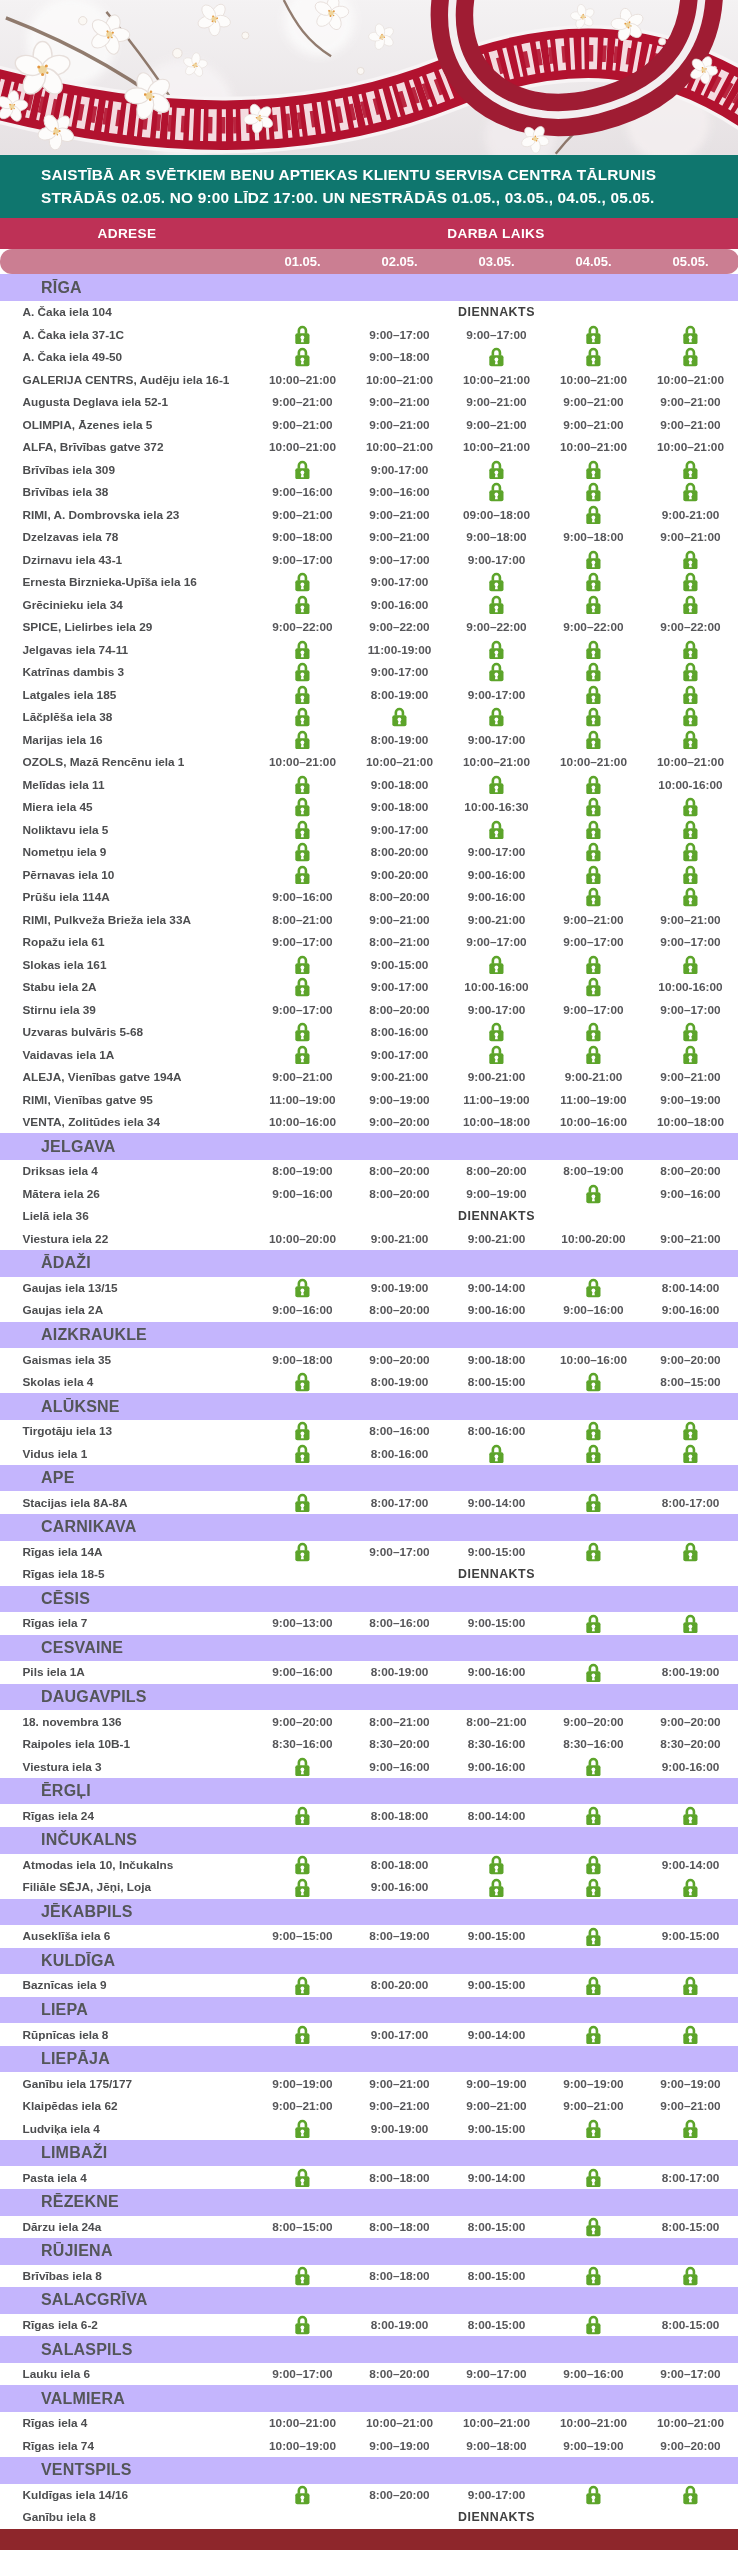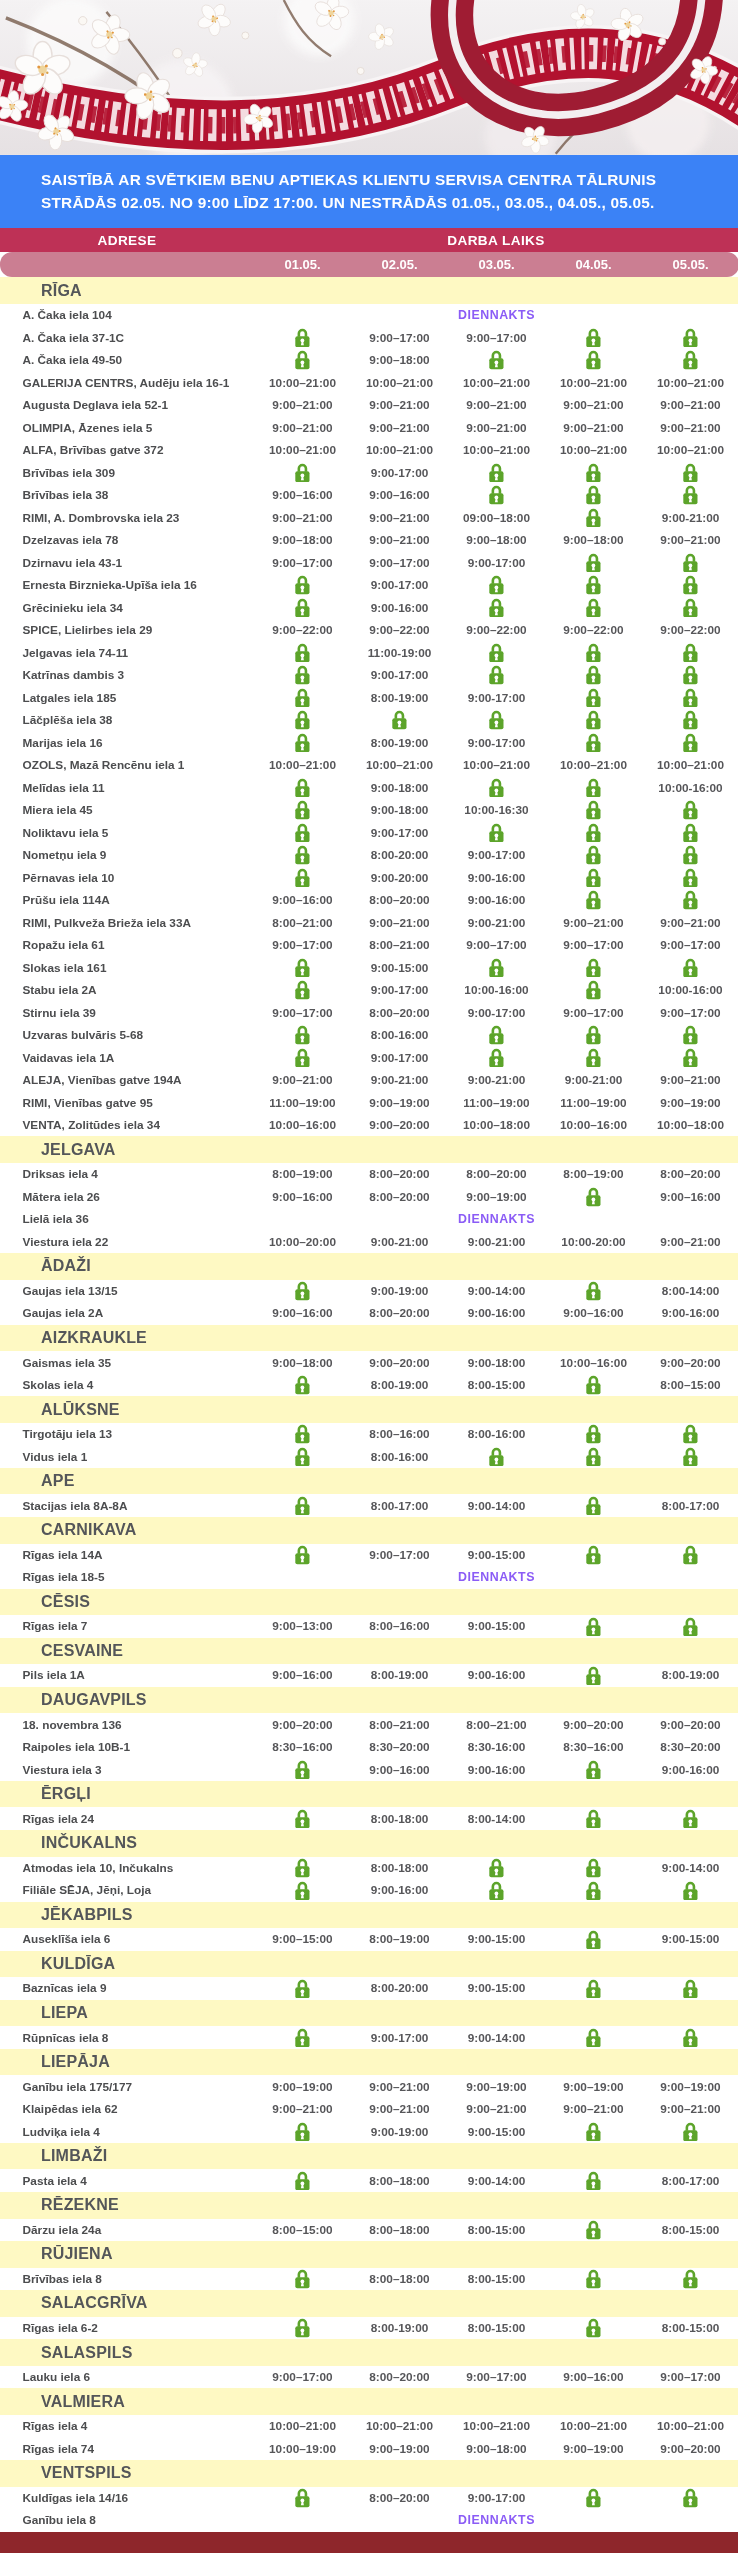--- a/index.html
+++ b/index.html
@@ -1,30 +1,30 @@
 <!DOCTYPE html>
 <html style="font-size:9.5px"><head>
 <meta charset="utf-8">
 <style>
   html,body{margin:0;padding:0;background:#fff;}
   .page{width:739px;font-family:"Liberation Sans",sans-serif;}
   .hero{height:155px;overflow:hidden;line-height:0;}
-  .banner{height:73px;background:#3b82f6;color:#fff;display:flex;flex-direction:column;justify-content:center;padding-left:41px;box-sizing:border-box;}
+  .banner{height:63px;background:#0f766e;color:#fff;display:flex;flex-direction:column;justify-content:center;padding-left:41px;box-sizing:border-box;}
   .banner-line{font-size:15.4px;font-weight:bold;letter-spacing:0.2px;line-height:22.5px;white-space:nowrap;}
-  .thead{height:24px;background:#be3156;display:grid;grid-template-columns:254px 484px;align-items:center;}
+  .thead{height:31px;background:#be3156;display:grid;grid-template-columns:254px 484px;align-items:center;}
   .thead span{text-align:center;color:#fff;font-weight:bold;font-size:13.6px;letter-spacing:0.4px;}
   .dates-row{height:25.4px;background:#cb7e92;display:grid;grid-template-columns:254px repeat(5,97px);align-items:center;border-radius:12px;}
   .dates-row span{text-align:center;color:#fff;font-weight:bold;font-size:13px;}
-  .section-row{height:26.6px;background:#fef9c3;display:flex;align-items:center;padding-left:41px;box-sizing:border-box;}
+  .section-row{height:26.6px;background:#c4b5fd;display:flex;align-items:center;padding-left:41px;box-sizing:border-box;}
   .section-title{font-size:16px;font-weight:bold;color:#545659;letter-spacing:0.2px;}
   .data-row{height:22.5px;display:grid;grid-template-columns:254px repeat(5,97px);align-items:center;background:#fff;}
   .addr{padding-left:22.5px;font-size:11.8px;font-weight:bold;color:#4c4d4f;white-space:nowrap;overflow:hidden;}
   .cell{text-align:center;font-size:11.8px;font-weight:bold;color:#565659;white-space:nowrap;}
   .cell svg{vertical-align:middle;}
-  .dien{grid-column:2/7;text-align:center;font-size:12.4px;font-weight:bold;color:#8b5cf6;letter-spacing:0.5px;}
+  .dien{grid-column:2/7;text-align:center;font-size:12.4px;font-weight:bold;color:#404040;letter-spacing:0.5px;}
   .footer{height:21px;background:#8e262b;}
 </style>
 </head>
 <body>
 
 <div class="page">
 
   <div class="hero">
     <svg width="739" height="155" viewBox="0 0 1250 262">
       <defs>

